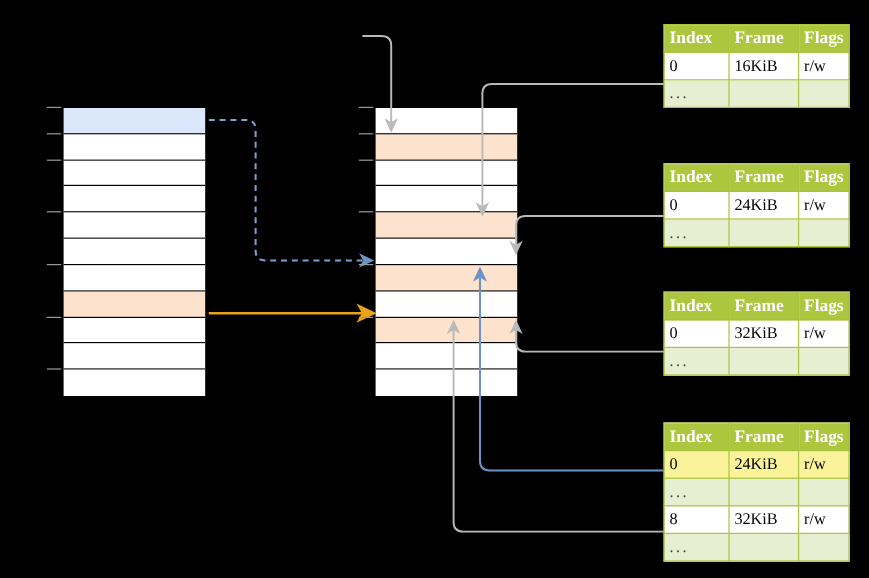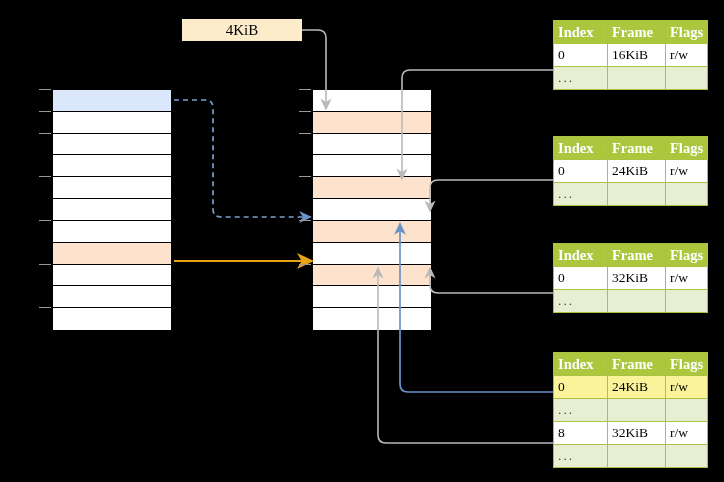--- a/index.html
+++ b/index.html
@@ -76,21 +76,20 @@
   .c-flags{width:42px;}
 
   
   #wires{position:absolute;left:0;top:0;width:724px;height:482px;pointer-events:none;}
 </style>
 </head>
 <body>
 
 <div id="stage">
 
-  <div class="callout" id="callout" style="left:182px;top:19px;width:120px;height:22px;">4KiB</div>
 
   <div class="col" id="left-col" style="left:52px;top:89px;width:120px;height:242px;">
       <div class="cell blue" style="height: 21.8182px;"></div>
       <div class="cell" style="height: 21.8182px;"></div>
       <div class="cell" style="height: 21.8182px;"></div>
       <div class="cell" style="height: 21.8182px;"></div>
       <div class="cell" style="height: 21.8182px;"></div>
       <div class="cell" style="height: 21.8182px;"></div>
       <div class="cell" style="height: 21.8182px;"></div>
       <div class="cell peach" style="height: 21.8182px;"></div>

